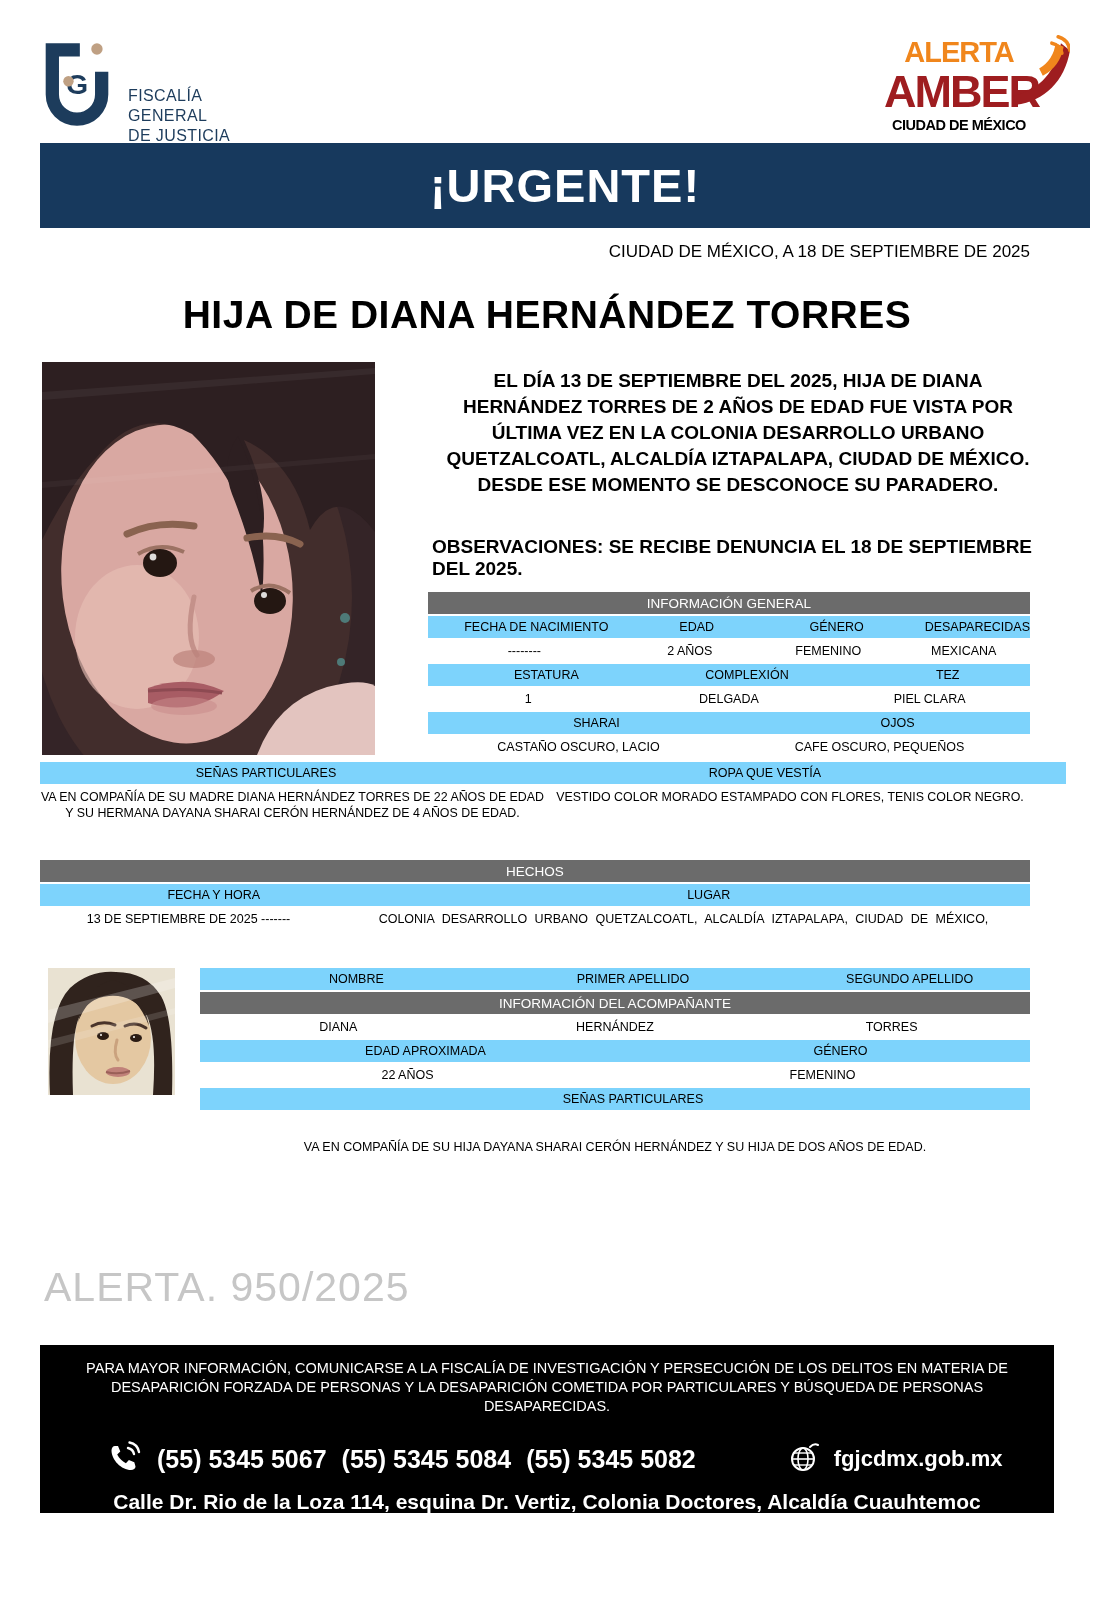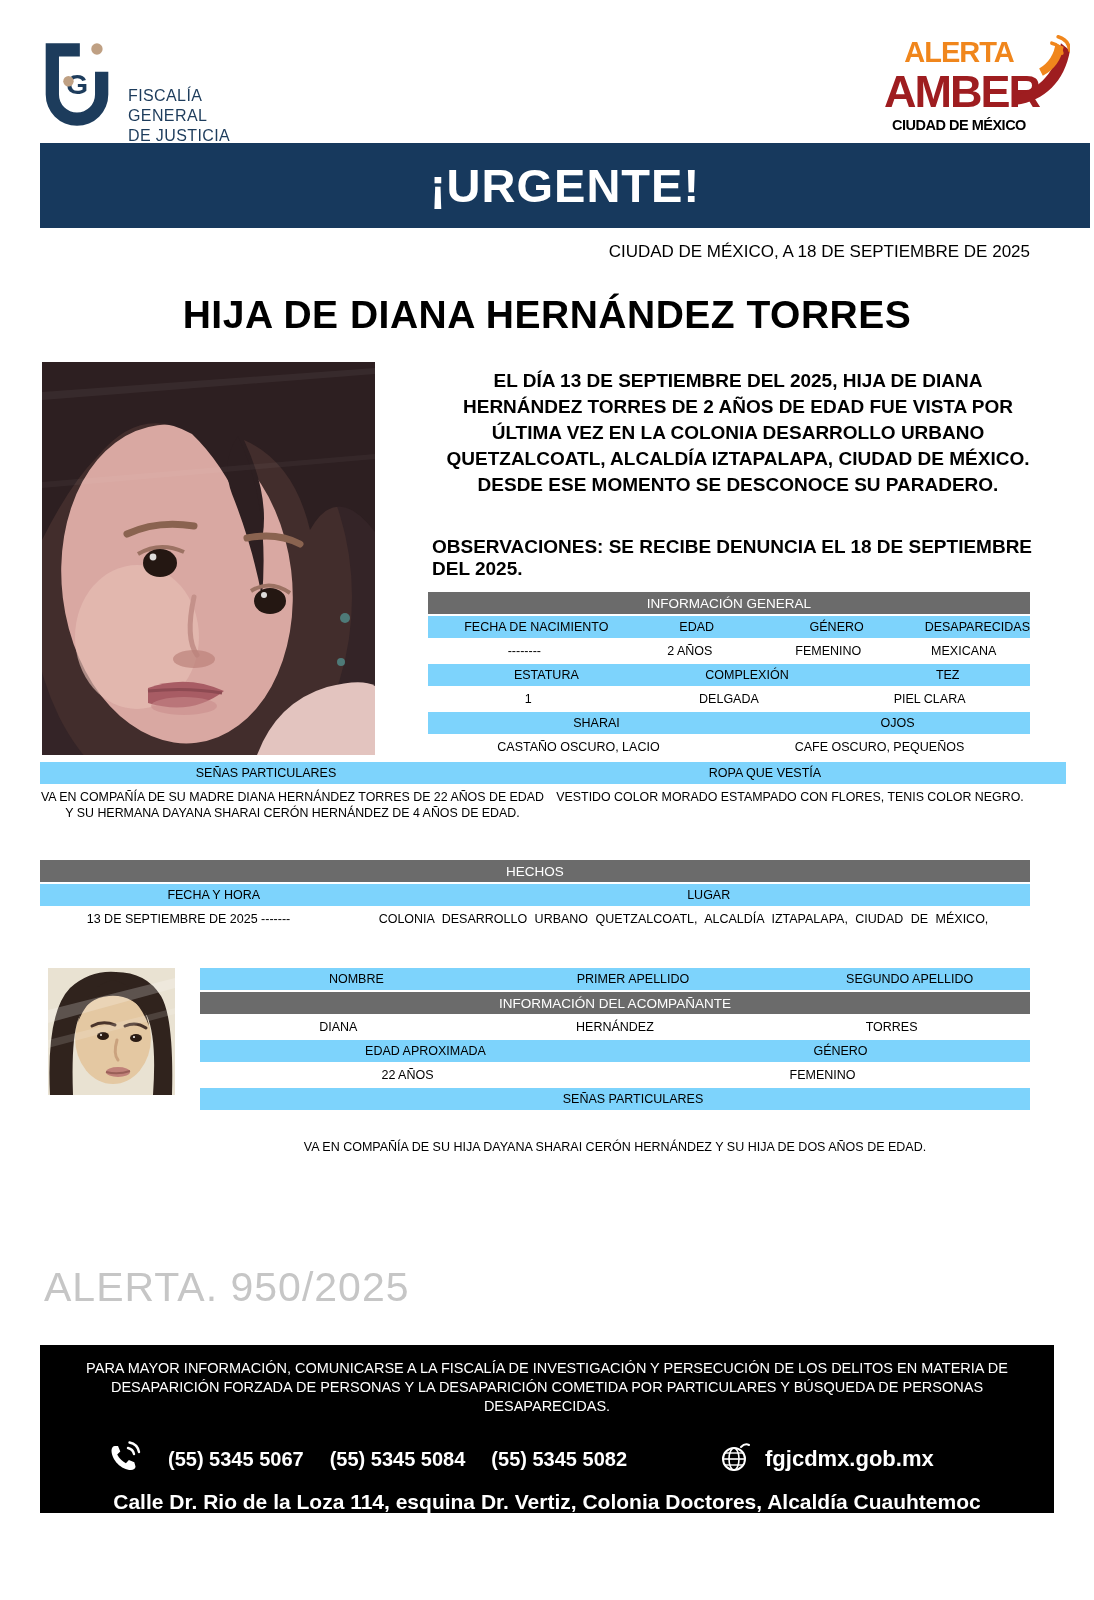--- a/index.html
+++ b/index.html
@@ -60,21 +60,21 @@
   .col33{width:33.33%;}
   .col50{width:50%;}
   .comp-note{position:absolute;left:200px;top:1140px;width:830px;text-align:center;font-size:12.5px;}
 
   .watermark{position:absolute;left:44px;top:1264px;font-size:41px;color:#c6c6c6;letter-spacing:1px;}
 
   
   .footer{position:absolute;left:40px;top:1345px;width:1014px;height:168px;background:#000000;color:#fff;}
   .footer-info{margin:14px auto 0;width:944px;text-align:center;font-size:14.5px;line-height:19px;}
   .contact-row{display:flex;align-items:center;margin-top:24px;padding-left:68px;}
-  .phone-num{font-size:20px;font-weight:bold;margin-left:26px;white-space:nowrap;}
+  .phone-num{font-size:25px;font-weight:bold;margin-left:15px;white-space:nowrap;}
   .globe-wrap{margin-left:92px;display:flex;align-items:center;}
   .website{font-size:22px;font-weight:bold;margin-left:14px;}
   .addr1{text-align:center;font-size:21px;font-weight:bold;margin-top:12px;}
   .addr2{text-align:center;font-size:21px;font-weight:bold;margin-top:6px;}
 </style>
 </head>
 <body>
 
 <div class="page">
 

